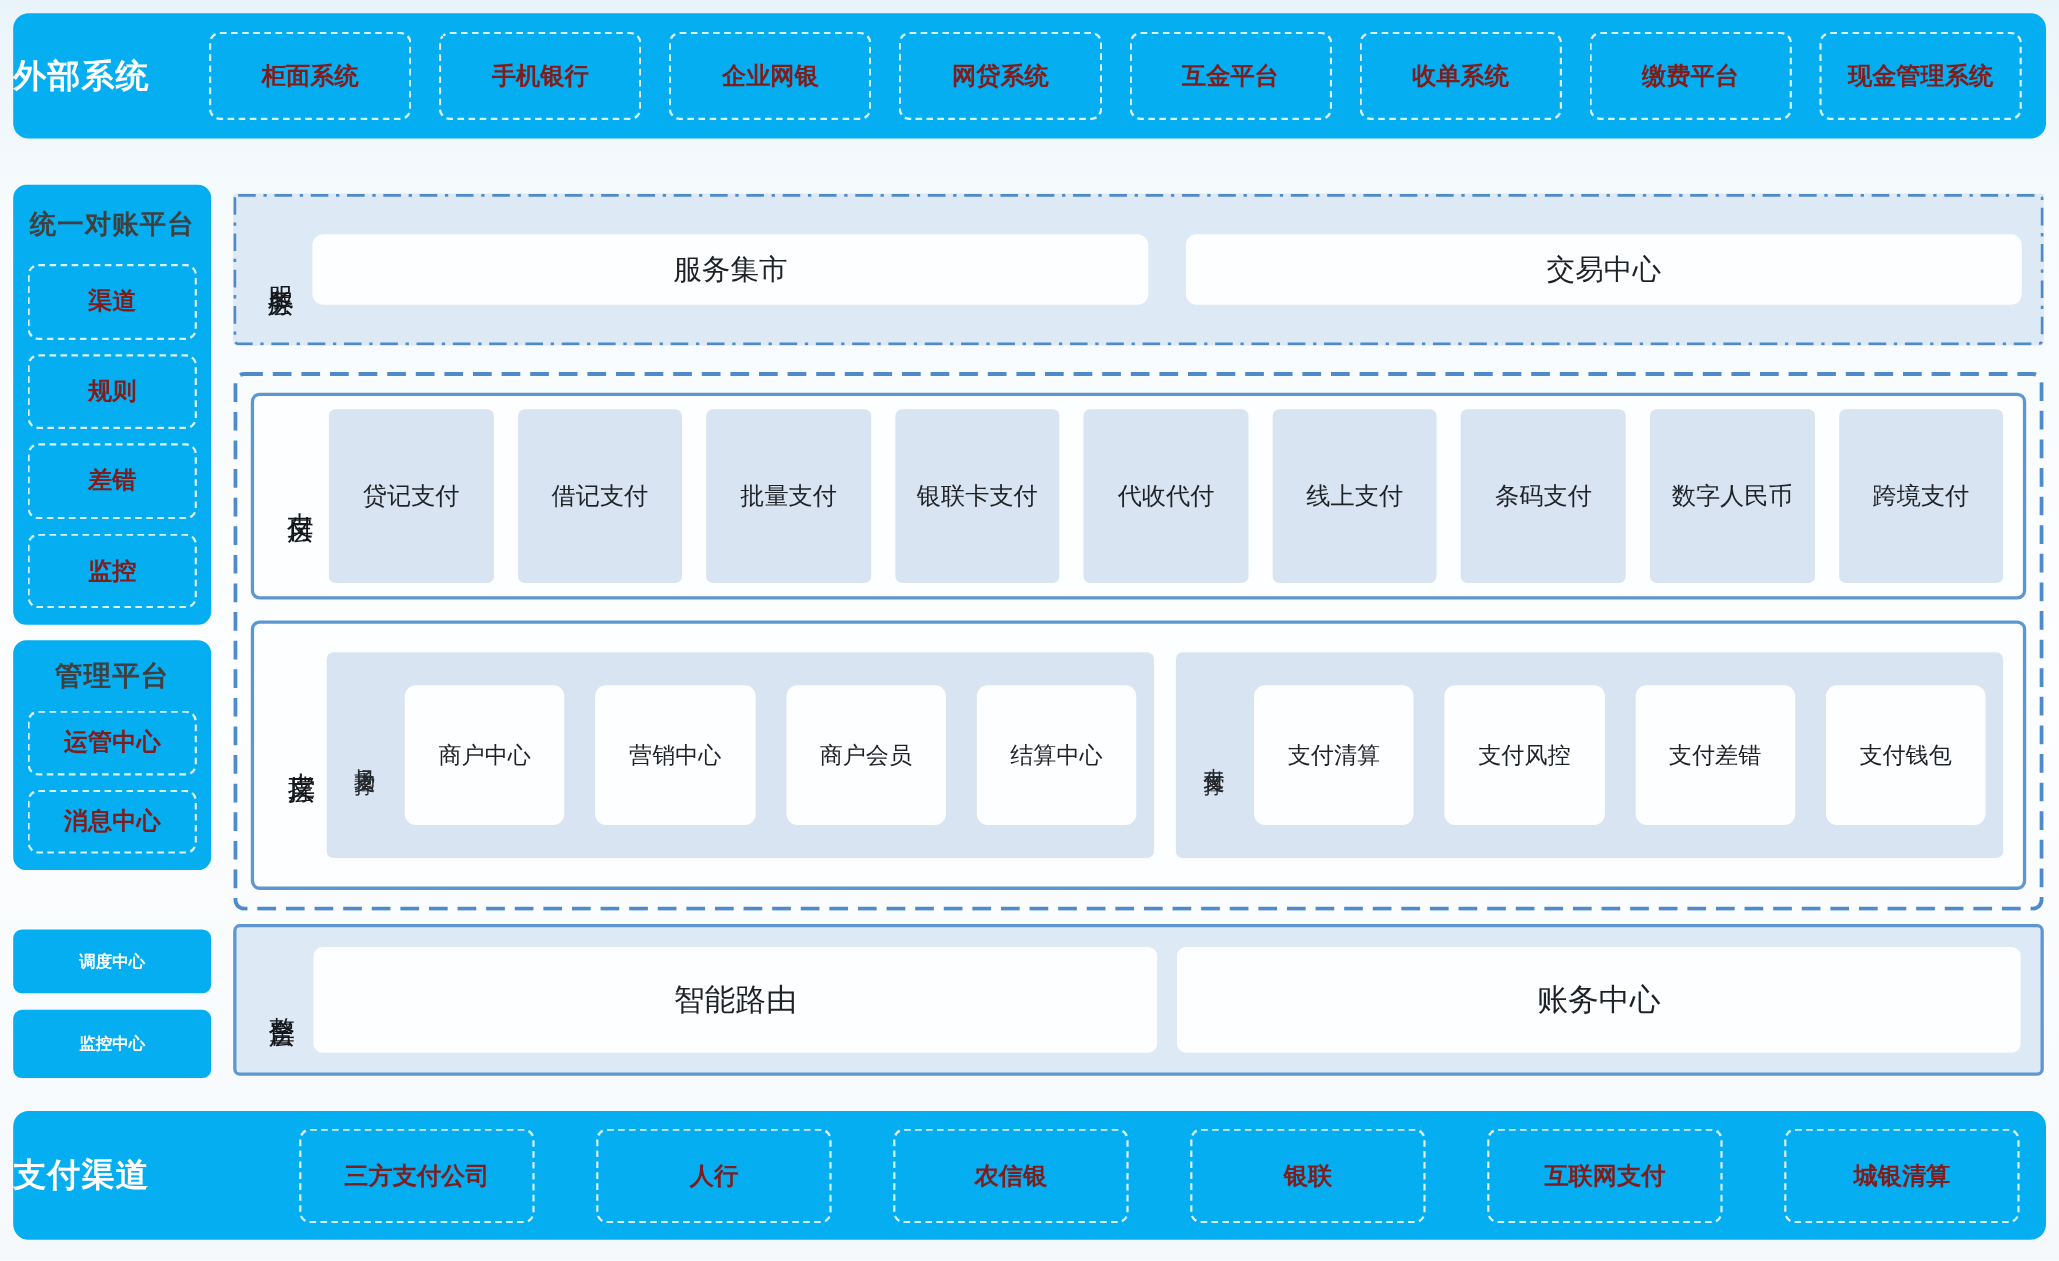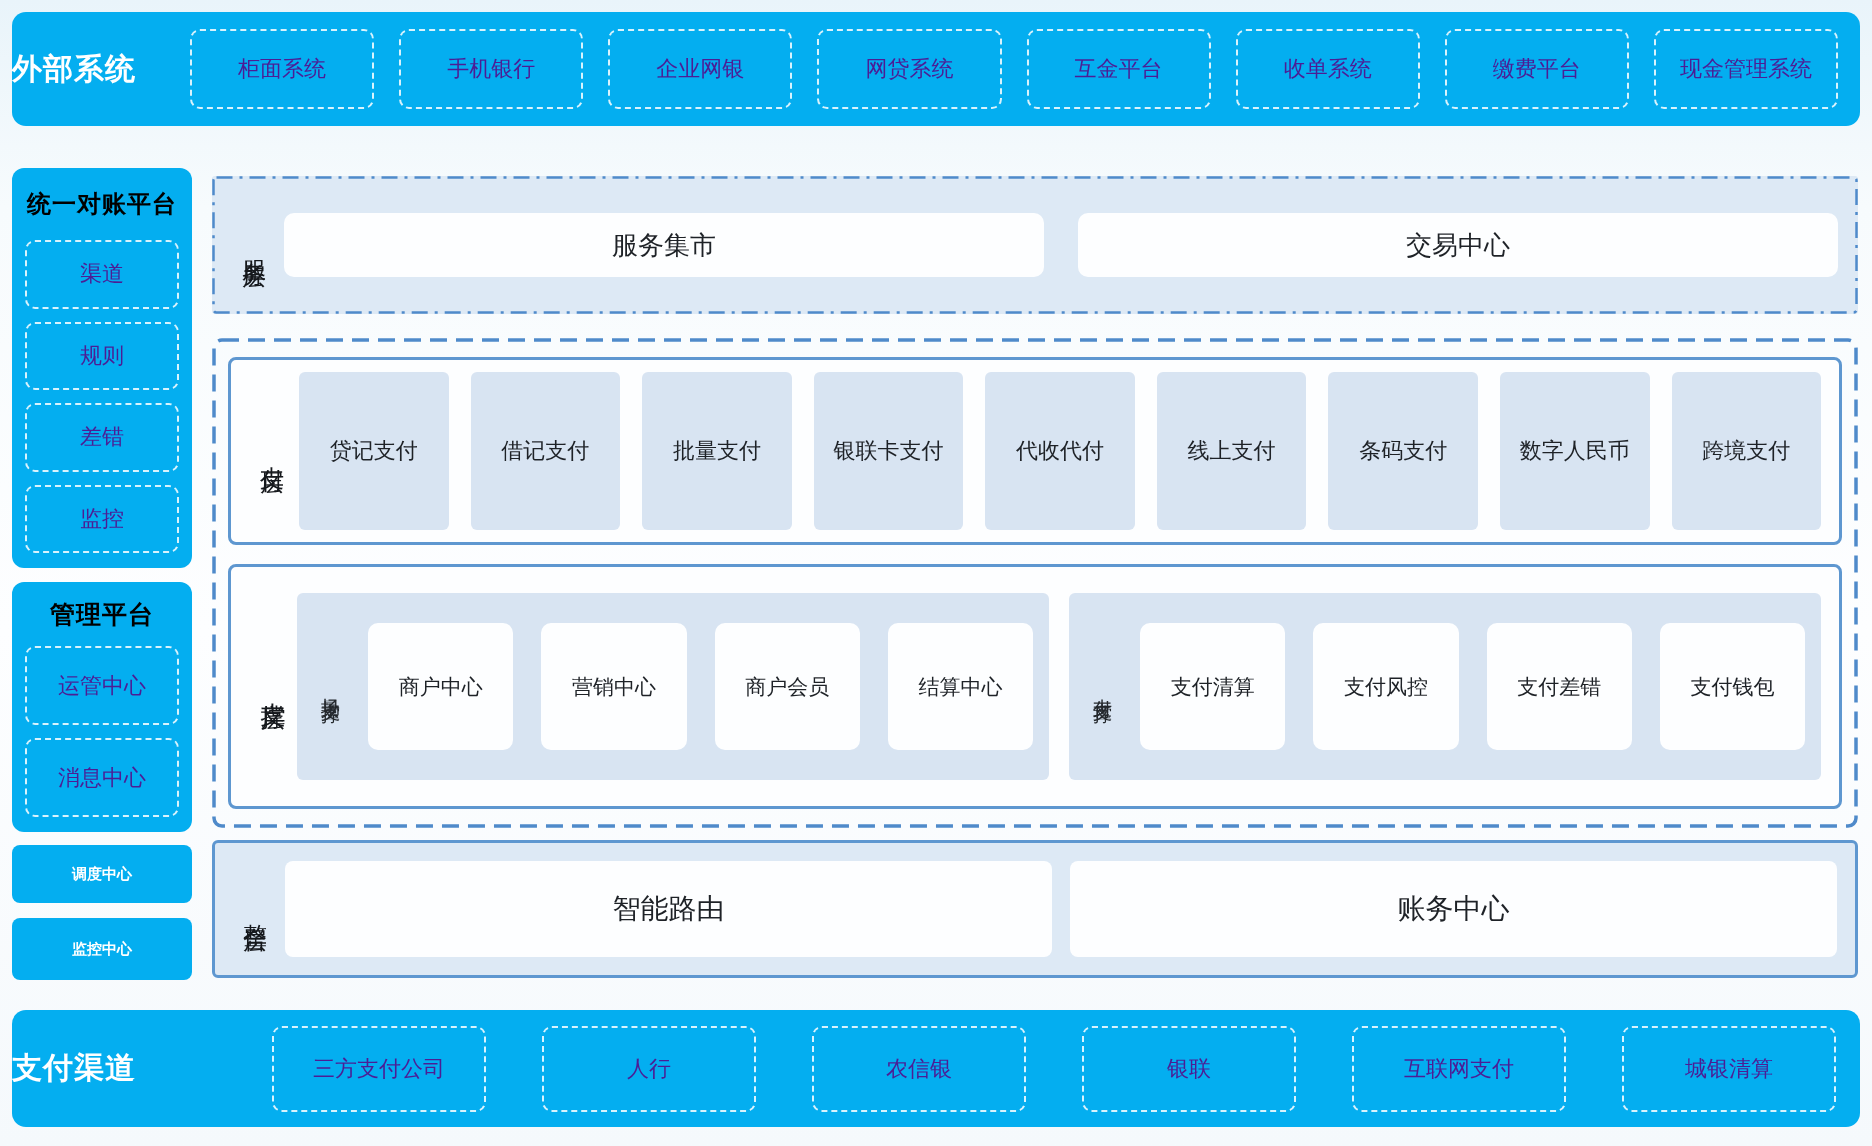--- a/index.html
+++ b/index.html
@@ -20,42 +20,42 @@
     position:absolute; left:12px; top:12px; width:1848px; height:114px;
     border-radius:14px; display:flex; align-items:center;
   }
   .banner-title {
     width:178px; font-size:30px; font-weight:bold; letter-spacing:1px;
   }
   .banner-items { flex:1; display:flex; gap:25px; margin-right:22px; height:80px; }
   .dashed-box {
     border:2px dashed rgba(255,255,255,.85); border-radius:10px;
     display:flex; align-items:center; justify-content:center;
-    color:#4c1d95; font-weight:400;
+    color:#7f1d1d; font-weight:700;
   }
   .banner-item { flex:1; font-size:22px; }
 
   .bottom-banner {
     position:absolute; left:12px; top:1010px; width:1848px; height:117px;
     border-radius:14px; display:flex; align-items:center;
   }
   .bottom-banner .banner-title { width:226px; }
   .banner-items.bottom { gap:56px; margin:0 24px 0 34px; height:86px; }
 
   
   .sidebar { position:absolute; left:12px; top:168px; width:180px; height:830px; }
   .side-block {
     position:absolute; left:0; right:0; background:#04aef0; border-radius:12px;
     display:flex; flex-direction:column; padding:0 13px 15px;
   }
   .block-recon { top:0; height:400px; }
-  .block-mgmt  { top:414px; height:250px; }
+  .block-mgmt  { top:414px; height:209px; }
   .side-title {
     height:72px; display:flex; align-items:center; justify-content:center;
-    color:#000000; font-size:24px; font-weight:bold; letter-spacing:1px;
+    color:#404040; font-size:24px; font-weight:bold; letter-spacing:1px;
   }
   .block-mgmt .side-title { height:64px; font-size:25px; }
   .side-items { flex:1; display:flex; flex-direction:column; gap:13px; }
   .side-item { flex:1; font-size:22px; }
   .side-solid {
     position:absolute; left:0; right:0; background:#04aef0; border-radius:8px;
     display:flex; align-items:center; justify-content:center;
     color:#fff; font-size:15px; font-weight:600;
   }
   .side-solid.s1 { top:677px; height:58px; }

